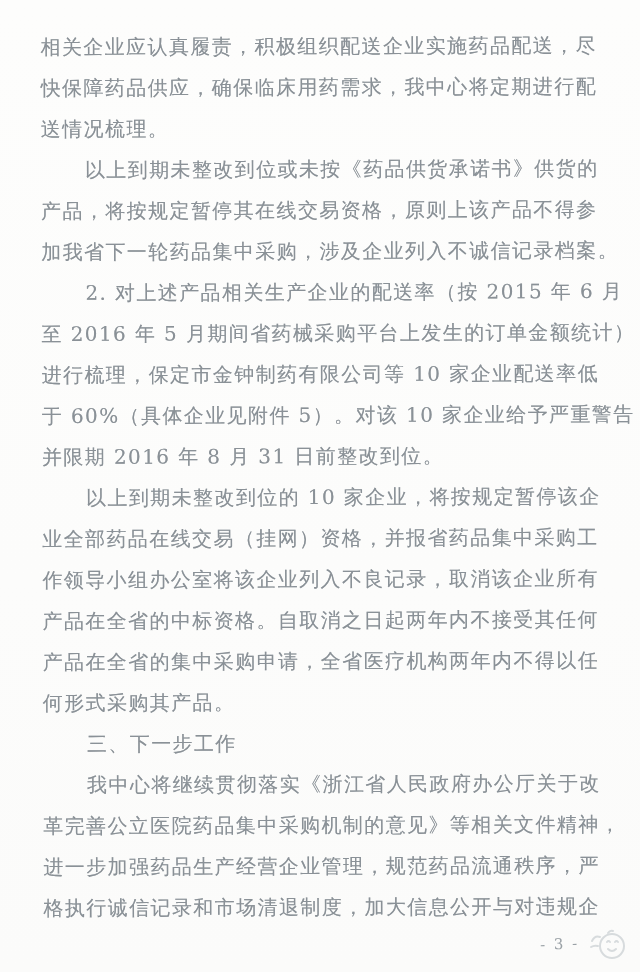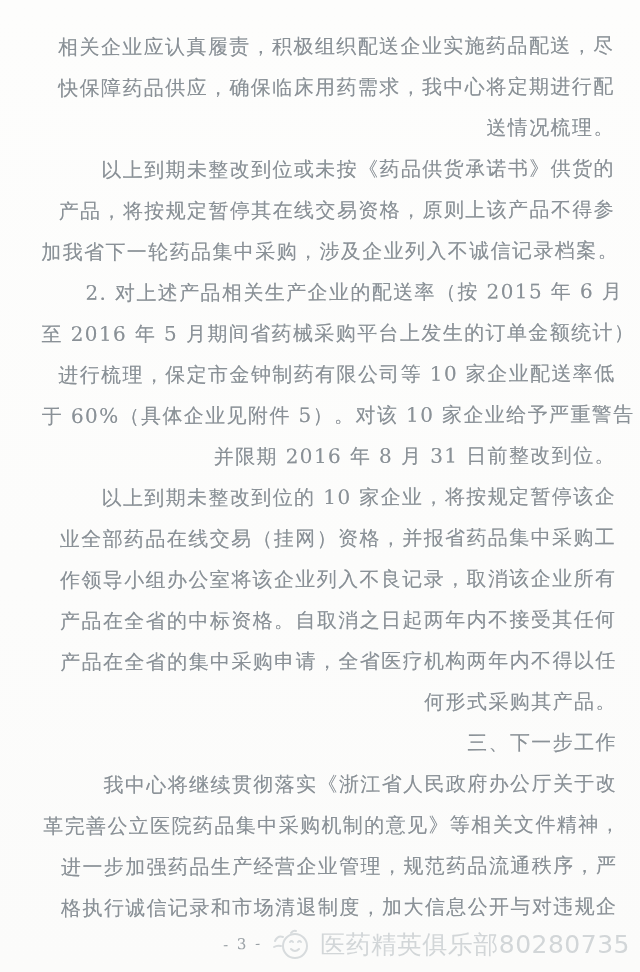--- a/index.html
+++ b/index.html
@@ -11,21 +11,20 @@
     height: 972px;
     background: #ffffff;
     overflow: hidden;
     position: relative;
     font-family: "DejaVu Serif", "Liberation Serif", serif;
   }
   .page {
     position: absolute;
     inset: 0;
     background: linear-gradient(180deg, #fdfdfc 0%, #fcfcfb 60%, #fbfbfa 100%);
-    text-align: right;
   }
   .content {
     position: absolute;
     left: 42px;
     top: 26px;
     width: 574px;
     color: #8a9197;
     font-size: 20px;
     line-height: 41px;
     letter-spacing: 1.4px;
@@ -114,16 +113,15 @@
 
           <path d="M19 17 q1.5 -2 3 0"></path>
           <path d="M27 17 q1.5 -2 3 0"></path>
 
           <path d="M20 24 q4 4 8 0"></path>
 
           <path d="M20 8 q2 -3 5 -2"></path>
         </g>
       </svg>
     </span>
-    <span class="watermark">医药精英俱乐部80280735</span>
   </div>
 
 </div>
 
 </body></html>

